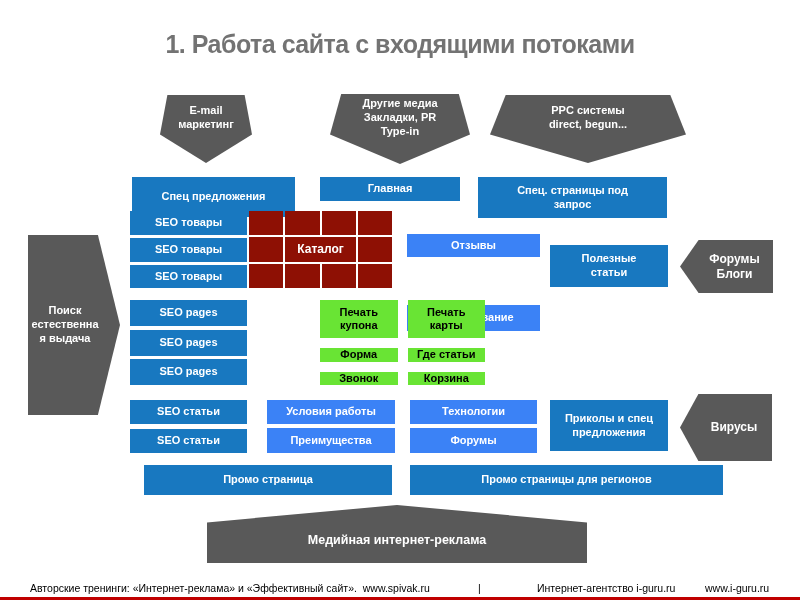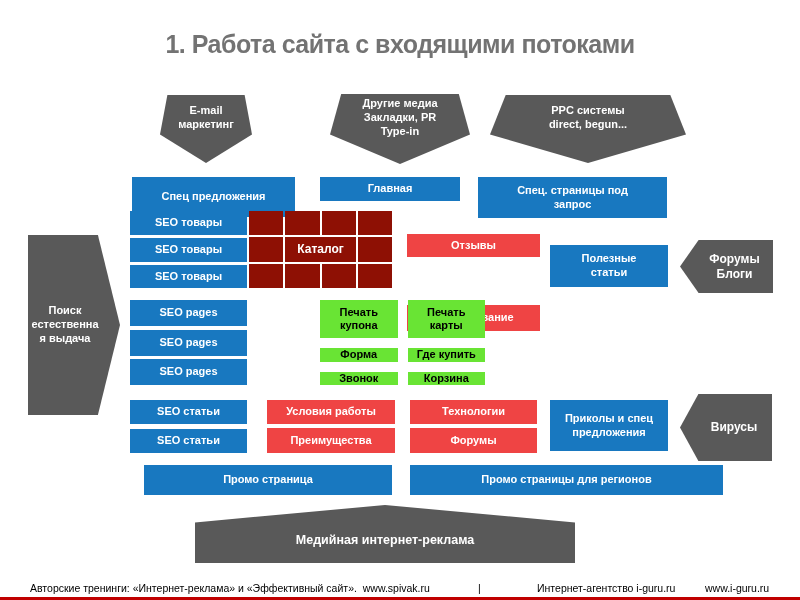--- a/index.html
+++ b/index.html
@@ -10,26 +10,26 @@
   .title {
     position:absolute; top:30px; left:0; width:100%; text-align:center;
     font-size:25px; font-weight:bold; color:#737373; letter-spacing:-0.5px;
   }
   .node {
     position:absolute; display:flex; align-items:center; justify-content:center;
     text-align:center; font-weight:bold; color:#fff; font-size:11px;
     line-height:1.25; white-space:pre-line; box-sizing:border-box;
   }
   .blue  { background:#1878C0; }
-  .red   { background:#ef4444; }
+  .red   { background:#3b82f6; }
   .gray  { background:#595959; }
   .arrow-down  { clip-path:polygon(8% 0, 92% 0, 100% 58%, 50% 100%, 0 58%); padding-bottom:22px; }
   .arrow-right { clip-path:polygon(0 0, 76% 0, 100% 50%, 76% 100%, 0 100%); padding-right:18px; }
   .arrow-left  { clip-path:polygon(20% 0, 100% 0, 100% 100%, 20% 100%, 0 50%); padding-left:16px; font-size:12px; }
-  .roof { clip-path:polygon(0 30%, 50% 0, 100% 30%, 100% 100%, 0 100%); padding-top:14px; font-size:12.5px; }
+  .roof { clip-path:polygon(0 30%, 50% 0, 100% 30%, 100% 100%, 0 100%); padding-top:14px; font-size:12.5px;margin-left:12px; }
   .catalog-grid {
     position:absolute; left:249px; top:211px; width:143px; height:77px;
     display:grid; grid-template-columns:repeat(4,1fr); grid-template-rows:repeat(3,1fr); gap:2px;
   }
   .catalog-grid .cell { background:#8E1004; }
   .catalog-grid .cat-label {
     grid-column:2 / span 2; background:#8E1004; display:flex; align-items:center;
     justify-content:center; color:#fff; font-weight:bold; font-size:12px;
   }
   .green-grid {
@@ -95,21 +95,21 @@
   <div class="node blue" style="left:130px; top:300px; width:117px; height:26px;">SEO pages</div>
   <div class="node blue" style="left:130px; top:330px; width:117px; height:26px;">SEO pages</div>
   <div class="node blue" style="left:130px; top:359px; width:117px; height:26px;">SEO pages</div>
 
   <div class="green-grid">
     <div class="gcell">Печать
 купона</div>
     <div class="gcell">Печать
 карты</div>
     <div class="gcell">Форма</div>
-    <div class="gcell">Где купить</div>
+    <div class="gcell">Где статьи</div>
     <div class="gcell">Звонок</div>
     <div class="gcell">Корзина</div>
   </div>
 
   <div class="node blue" style="left:130px; top:400px; width:117px; height:24px;">SEO статьи</div>
   <div class="node blue" style="left:130px; top:429px; width:117px; height:24px;">SEO статьи</div>
 
   <div class="node red" style="left:267px; top:400px; width:128px; height:24px;">Условия работы</div>
   <div class="node red" style="left:267px; top:428px; width:128px; height:25px;">Преимущества</div>
   <div class="node red" style="left:410px; top:400px; width:127px; height:24px;">Технологии</div>

